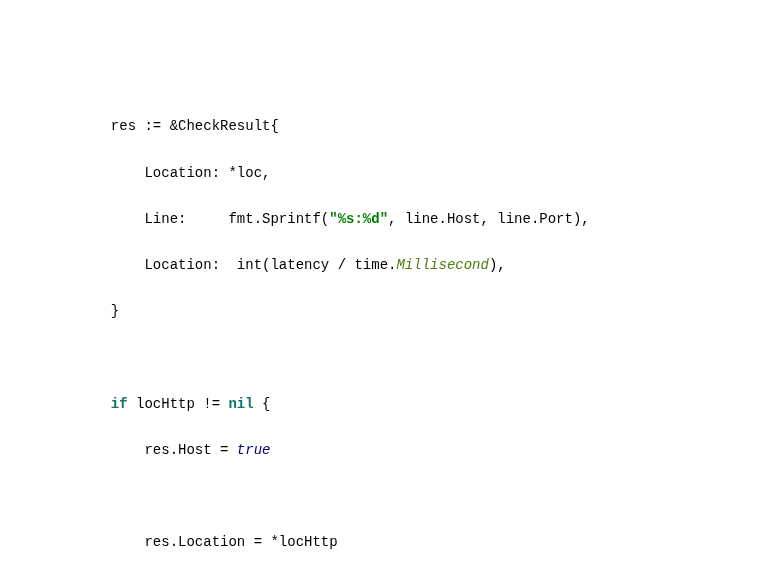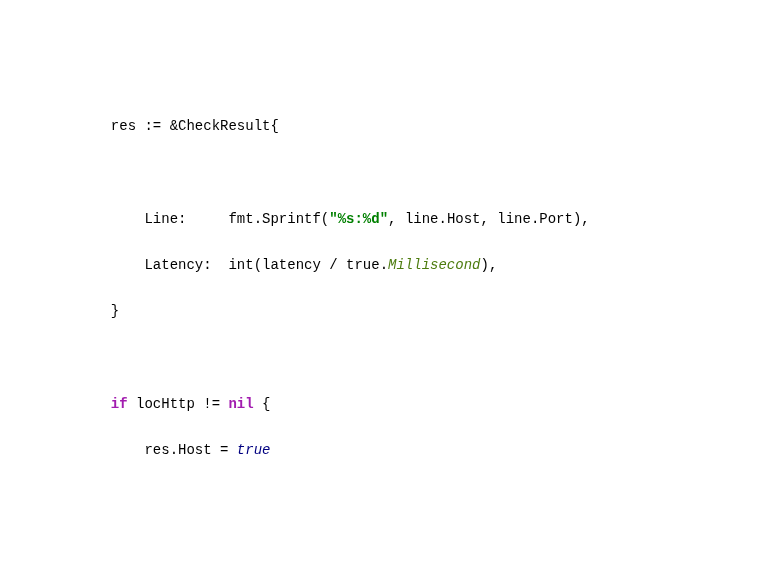--- a/index.html
+++ b/index.html
@@ -8,41 +8,41 @@
       font-family: Consolas, 'Courier New', monospace;
       font-size: 14px;
       line-height: 1.65;
       background: #ffffff;
       color: #000000;
       white-space: pre;
     }
     .code-container {
       padding: 0 10px;
     }
-    .kw { color: #a21caf; font-weight: bold; }
+    .kw { color: #0f766e; font-weight: bold; }
     .str { color: #008000; font-weight: bold; }
     .field { color: #4d7c0f; font-style: italic; }
     .bool { color: #000080; font-weight: normal; font-style: italic; }
   </style>
 </head>
 <body>
 
 
 
 <div class="code-container">
 <div><span>            </span><span>res := &amp;CheckResult{</span></div>
-<div><span>                </span></div>
+<div><span>                </span><span>Location: *loc,</span></div>
 <div><span>                </span><span>Line:     fmt.Sprintf(</span><span class="str">"%s:%d"</span><span>, line.Host, line.Port),</span></div>
-<div><span>                </span><span>Latency:  int(latency / true.</span><span class="field">Millisecond</span><span>),</span></div>
+<div><span>                </span><span>Location:  int(latency / time.</span><span class="field">Millisecond</span><span>),</span></div>
 <div><span>            </span><span>}</span></div>
 <div><span></span>&nbsp;</div>
 <div><span>            </span><span class="kw">if</span><span> locHttp != </span><span class="kw">nil</span><span> {</span></div>
 <div><span>                </span><span>res.Host = </span><span class="bool">true</span></div>
 <div><span></span>&nbsp;</div>
-<div><span>                </span></div>
+<div><span>                </span><span>res.Location = *locHttp</span></div>
 
 
 
 
 
 
 
 
 
 

